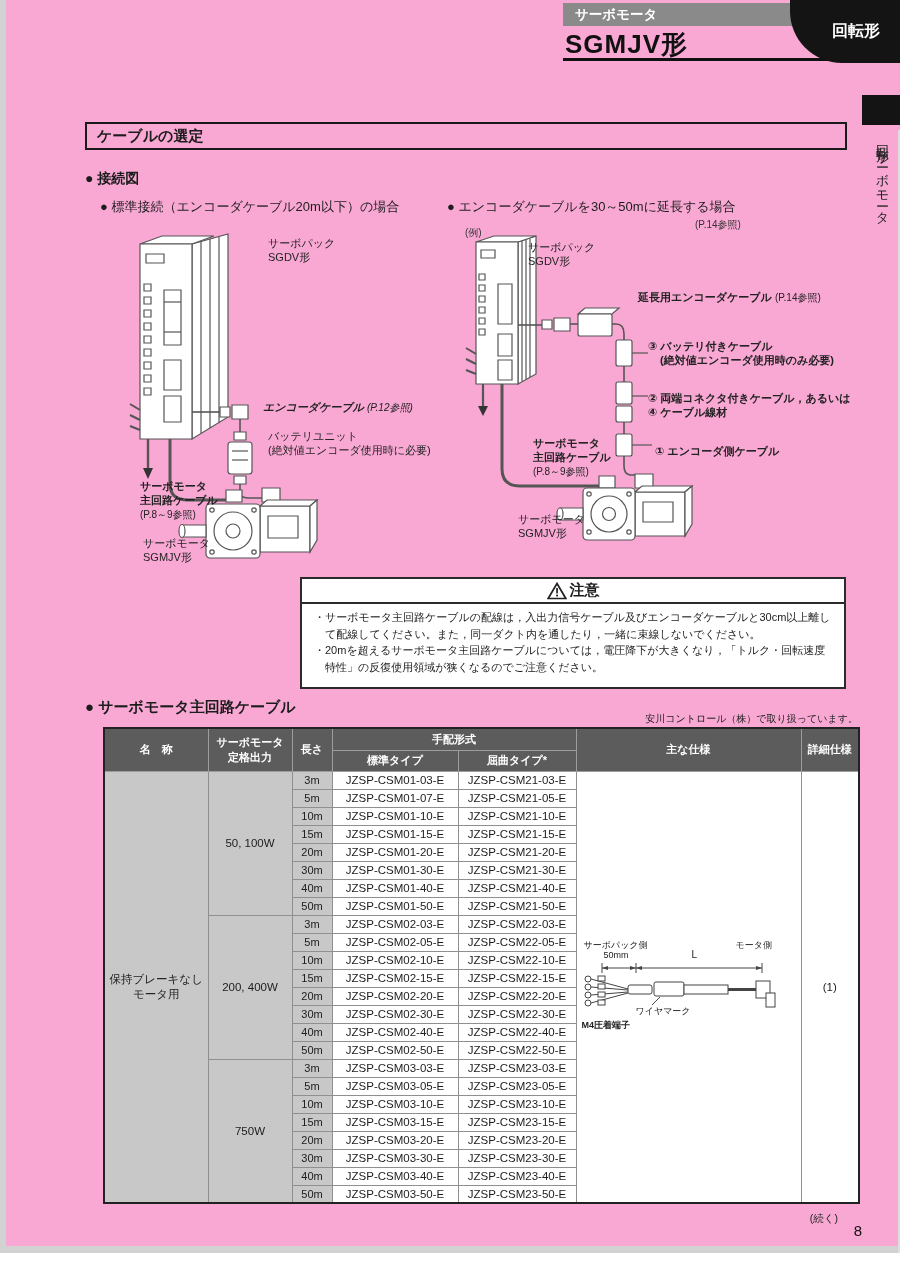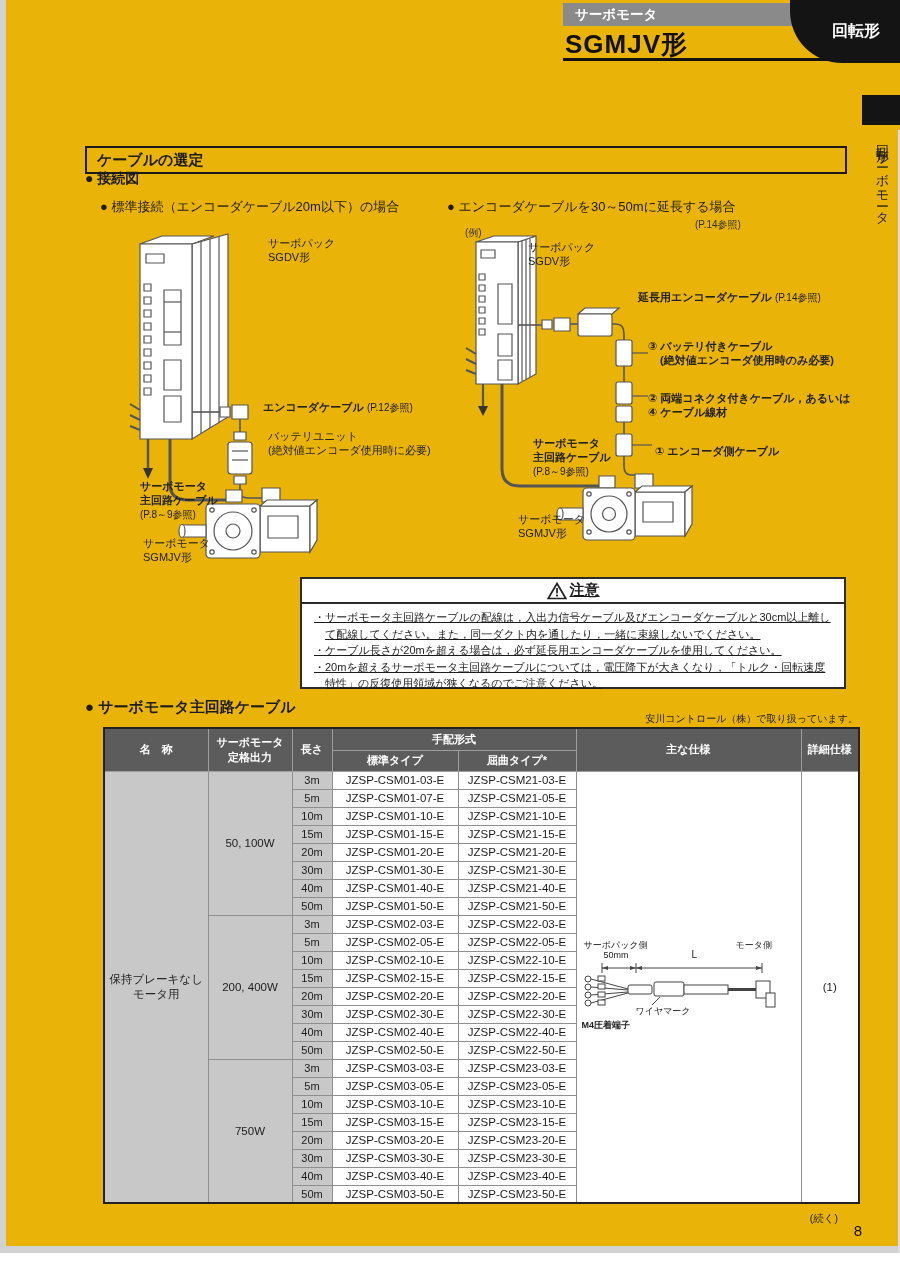--- a/index.html
+++ b/index.html
@@ -1,17 +1,17 @@
 <!DOCTYPE html>
 <html><head>
 <meta charset="utf-8">
 <style>
   * { margin:0; padding:0; box-sizing:border-box; }
   body { background:#fff; font-family:"Liberation Sans","DejaVu Sans",sans-serif; color:#1c1c1c; }
-  .page { position:relative; width:900px; height:1253px; background:#eab308; overflow:hidden; }
+  .page { position:relative; width:900px; height:1253px; background:#f9a8d4; overflow:hidden; }
 
   
   .edge-left  { position:absolute; left:0; top:0; width:6px; height:100%; background:#d2d2d2; }
   .edge-bottom{ position:absolute; left:0; bottom:0; width:100%; height:7px; background:#d2d2d2; }
   .edge-right { position:absolute; right:0; top:130px; width:2px; height:1143px; background:#dedede; }
 
   
   .hdr-graybar { position:absolute; left:563px; top:3px; width:238px; height:23px; background:#8a8a8a;
                  color:#fff; font-weight:bold; font-size:13.5px; line-height:23px; padding-left:12px; }
   .hdr-model { position:absolute; left:565px; top:27px; font-size:26px; font-weight:bold; letter-spacing:1px; color:#111; }
@@ -20,37 +20,37 @@
                border-bottom-left-radius:52px; color:#fff; font-weight:bold; font-size:16px;
                display:flex; align-items:center; justify-content:center; padding-left:22px; }
 
   
   .side-tab  { position:absolute; right:0; top:95px; width:38px; height:30px; background:#141414; }
   .side-text { position:absolute; right:9px; top:134px; writing-mode:vertical-rl; font-size:13px;
                letter-spacing:3px; color:#222; }
 
   
   .section-box { position:absolute; left:85px; top:122px; width:762px; height:28px; border:2px solid #1a1a1a;
-                 font-size:15px; font-weight:bold; line-height:24px; padding-left:10px;margin-top:24px; }
+                 font-size:15px; font-weight:bold; line-height:24px; padding-left:10px; }
 
   .h-conn  { position:absolute; left:85px;  top:170px; font-size:14px; font-weight:bold; }
   .h-left  { position:absolute; left:100px; top:198px; font-size:13px; }
   .h-right { position:absolute; left:447px; top:198px; font-size:13px; }
   .h-right-ref { position:absolute; left:695px; top:218px; font-size:10px; color:#333; }
   .h-example   { position:absolute; left:465px; top:226px; font-size:10px; color:#333; }
 
   svg.diag { position:absolute; }
   svg.diag * { vector-effect:non-scaling-stroke; }
 
   .lbl { position:absolute; font-size:11px; line-height:1.25; color:#222; white-space:nowrap; }
   .lbl b { font-weight:bold;text-align:right; }
   .lbl .ref { font-weight:normal; font-size:10px; }
 
   
-  .caution { position:absolute; left:300px; top:577px; width:546px; height:112px; border:2px solid #2b2b2b; background:#fff;text-decoration:underline; }
+  .caution { position:absolute; left:300px; top:577px; width:546px; height:112px; border:2px solid #2b2b2b; background:#fff; }
   .caution-title { height:25px; border-bottom:2px solid #2b2b2b; display:flex; align-items:center; justify-content:center; gap:3px;
                    font-size:15px; font-weight:bold; }
   .caution-items { padding:5px 10px 0 12px; font-size:11px; line-height:1.5; }
   .caution-items div { padding-left:1em; text-indent:-1em; }
 
   
   .tbl-heading { position:absolute; left:85px; top:698px; font-size:15px; font-weight:bold; }
   .vendor-note { position:absolute; left:103px; top:712px; width:755px; text-align:right; font-size:10px; color:#222; }
 
   table.cable { position:absolute; left:103px; top:727px; width:755px; border-collapse:collapse; table-layout:fixed;
@@ -163,21 +163,21 @@
           <circle cx="27" cy="41" r="7"></circle>
         <rect x="-24" y="35" width="24" height="12"></rect>
         <ellipse cx="-24" cy="41" rx="3" ry="6.5"></ellipse>
       </g>
     </g>
   </svg>
 
   <div class="lbl" style="left:268px; top:237px;">
     <span>サーボパック</span><br><span>SGDV形</span>
   </div>
-  <div class="lbl" style="left:263px; top:401px;">
+  <div class="lbl" style="left:263px; top:401px;font-style:italic;">
     <b>エンコーダケーブル</b> <span class="ref">(P.12参照)</span>
   </div>
   <div class="lbl" style="left:268px; top:430px;">
     <span>バッテリユニット</span><br><span class="small">(絶対値エンコーダ使用時に必要)</span>
   </div>
   <div class="lbl" style="left:140px; top:480px;">
     <b>サーボモータ</b><br><b>主回路ケーブル</b><br>
     <span class="ref">(P.8～9参照)</span>
   </div>
   <div class="lbl" style="left:143px; top:537px;">
@@ -279,21 +279,20 @@
     <div class="caution-title">
       <svg width="20" height="18" viewBox="0 0 20 18">
         <path d="M10 1.5 L18.8 16.5 H1.2 Z" fill="none" stroke="#222" stroke-width="1.7"></path>
         <rect x="9.2" y="6" width="1.7" height="5.4" fill="#222"></rect>
         <circle cx="10.05" cy="13.6" r="1.05" fill="#222"></circle>
       </svg>
       <span>注意</span>
     </div>
     <div class="caution-items">
       <div>・サーボモータ主回路ケーブルの配線は，入出力信号ケーブル及びエンコーダケーブルと30cm以上離して配線してください。また，同一ダクト内を通したり，一緒に束線しないでください。</div>
-      <div>・ケーブル長さが20mを超える場合は，必ず延長用エンコーダケーブルを使用してください。</div>
       <div>・20mを超えるサーボモータ主回路ケーブルについては，電圧降下が大きくなり，「トルク・回転速度特性」の反復使用領域が狭くなるのでご注意ください。</div>
     </div>
   </div>
 
   <div class="tbl-heading">● サーボモータ主回路ケーブル</div>
   <div class="vendor-note">安川コントロール（株）で取り扱っています。</div>
 
   <table class="cable">
     <colgroup>
       <col style="width:104px">

